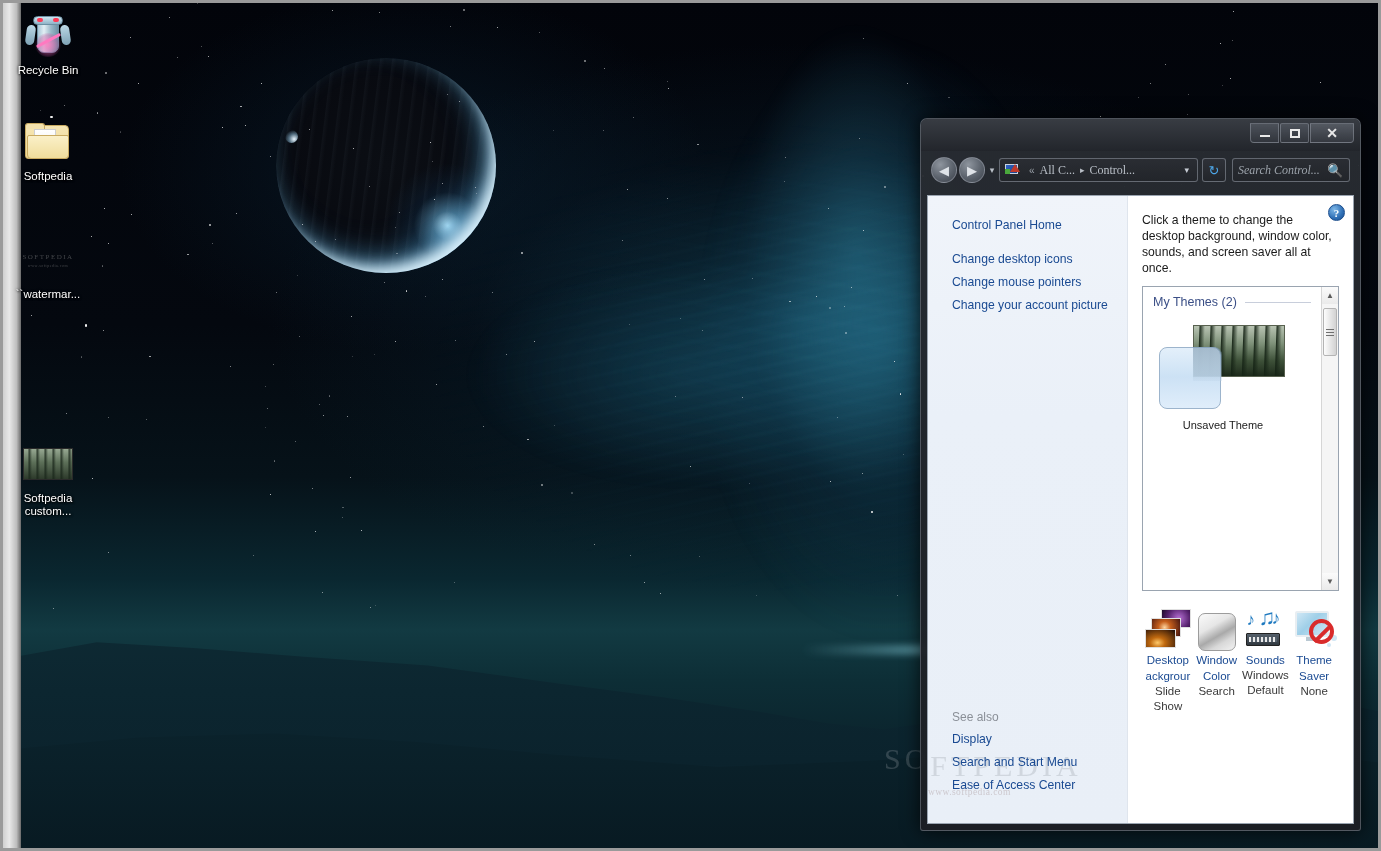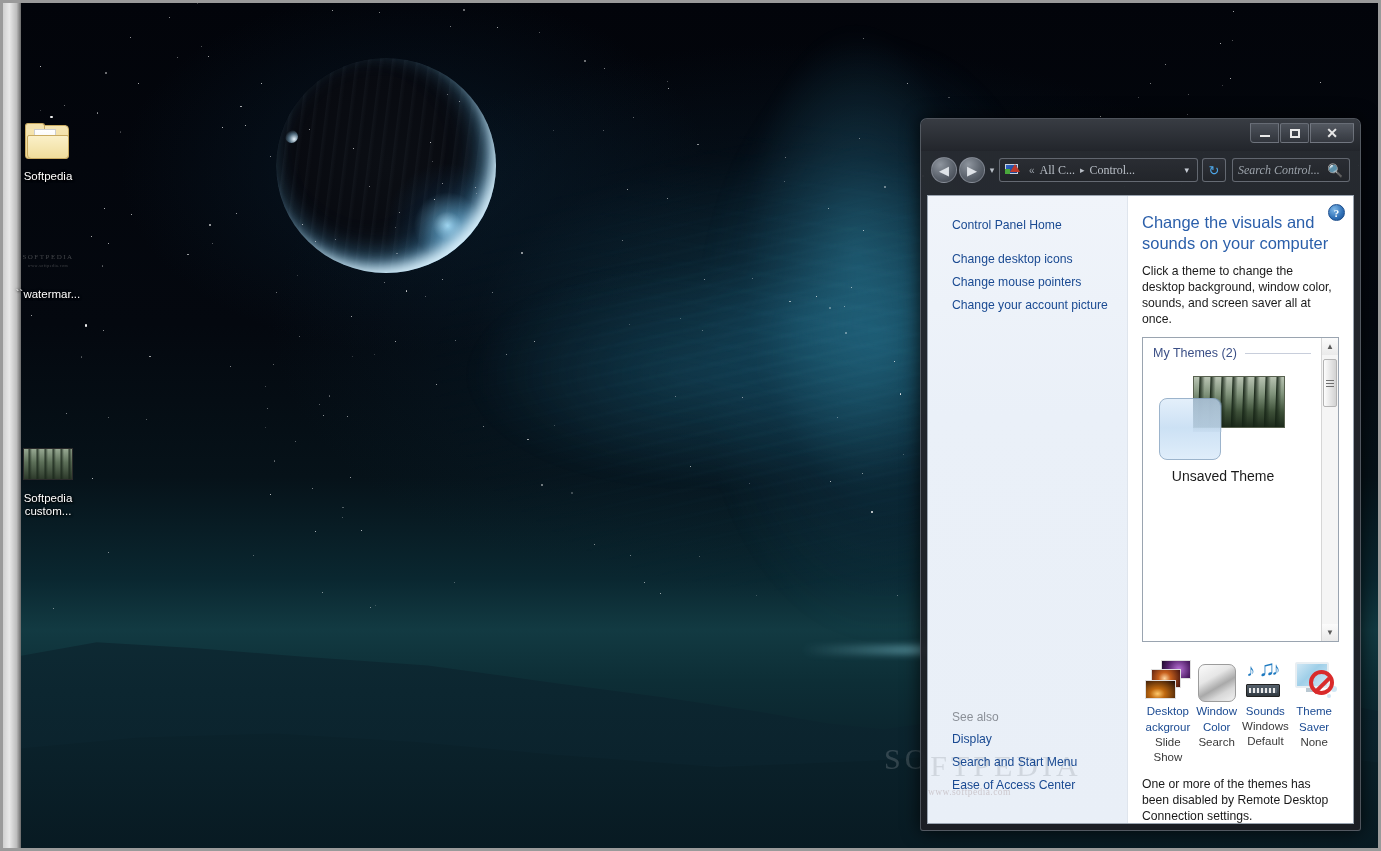--- a/index.html
+++ b/index.html
@@ -368,21 +368,21 @@
   .group-head .gl { flex: 1; height: 1px; background: #c8cedb; margin-left: 8px; }
 
   .theme-item {
     margin-top: 6px; width: 140px; padding: 4px 4px 5px 4px;
     text-align: center; position: relative;
   }
   .theme-item.selected {
     background: #dbe9f8; border: 1px solid #9fc4e8; border-radius: 2px;
   }
   .theme-preview { position: relative; height: 92px; width: 132px; margin: 2px auto 0 auto; }
-  .theme-label { color: #1b1b1b; font-size: 14px; line-height: 14px; margin-top: 5px; }
+  .theme-label { color: #1b1b1b; font-size: 11px; line-height: 14px; margin-top: 5px; }
 
   
   .tp-forest {
     position: absolute; left: 36px; top: 4px; width: 92px; height: 52px;
     background:
       repeating-linear-gradient(92deg, rgba(18,28,16,0.0) 0px, rgba(18,28,16,0.0) 5px, rgba(22,36,22,0.9) 6px, rgba(22,36,22,0.0) 11px),
       linear-gradient(to bottom, #b9c4b3 0%, #7e9179 35%, #3d5038 70%, #1d2a1b 100%);
     border: 1px solid #58614f;
   }
   .tp-glass {
@@ -757,20 +757,35 @@
       <div class="star" style="left: 621.8px; top: 239.8px; width: 1px; height: 1px; opacity: 0.54;"></div>
     </div>
 
   <div id="terrain"></div>
   <div id="terrain-2"></div>
   <div id="horizon-glow"></div>
 
   <div id="wm-desktop">SOFTPEDIA</div>
   <div id="wm-desktop-sub">www.softpedia.com</div>
 
+  <div class="dicon" style="left:2px; top:12px;">
+    <div class="glyph">
+      <div class="rb">
+        <div class="rb-arm l"></div>
+          <div class="rb-arm r"></div>
+        <div class="rb-body"></div>
+        <div class="rb-lid"></div>
+        <div class="rb-eye l"></div>
+          <div class="rb-eye r"></div>
+        <div class="rb-glow"></div>
+        <div class="rb-slash"></div>
+      </div>
+    </div>
+    <div class="dlabel">Recycle Bin</div>
+  </div>
 
   <div class="dicon" style="left:2px; top:118px;">
     <div class="glyph">
       <div class="folder">
         <div class="folder-back"></div>
         <div class="folder-tab"></div>
         <div class="folder-paper"></div>
         <div class="folder-front"></div>
       </div>
     </div>
@@ -867,21 +882,20 @@
           <a class="navlink">Ease of Access Center</a>
         </div>
       </div>
 
       <div id="cp-content">
 
         <div id="help-btn">
           <span>?</span>
         </div>
 
-        <div id="content-title">Change the visuals and sounds on your computer</div>
         <div id="content-desc">Click a theme to change the desktop background, window color, sounds, and screen saver all at once.</div>
 
         <div id="themes-box">
           <div id="themes-scrollarea">
 
             <div class="group-head">
               <span class="gt">My Themes (2)</span>
               <span class="gl"></span>
             </div>
 
@@ -955,19 +969,18 @@
                 <div class="ss-bub" style="left:36px; top:34px; width:4px; height:4px;"></div>
                 <div class="ss-no"></div>
               </div>
             </div>
             <div class="slabel">Theme</div>
             <div class="slabel">Saver</div>
             <div class="svalue">None</div>
           </div>
         </div>
 
-        <div id="footer-note">One or more of the themes has been disabled by Remote Desktop Connection settings.</div>
       </div>
     </div>
   </div>
 
   <div id="frame-border"></div>
 </div>
 
 </body></html>

